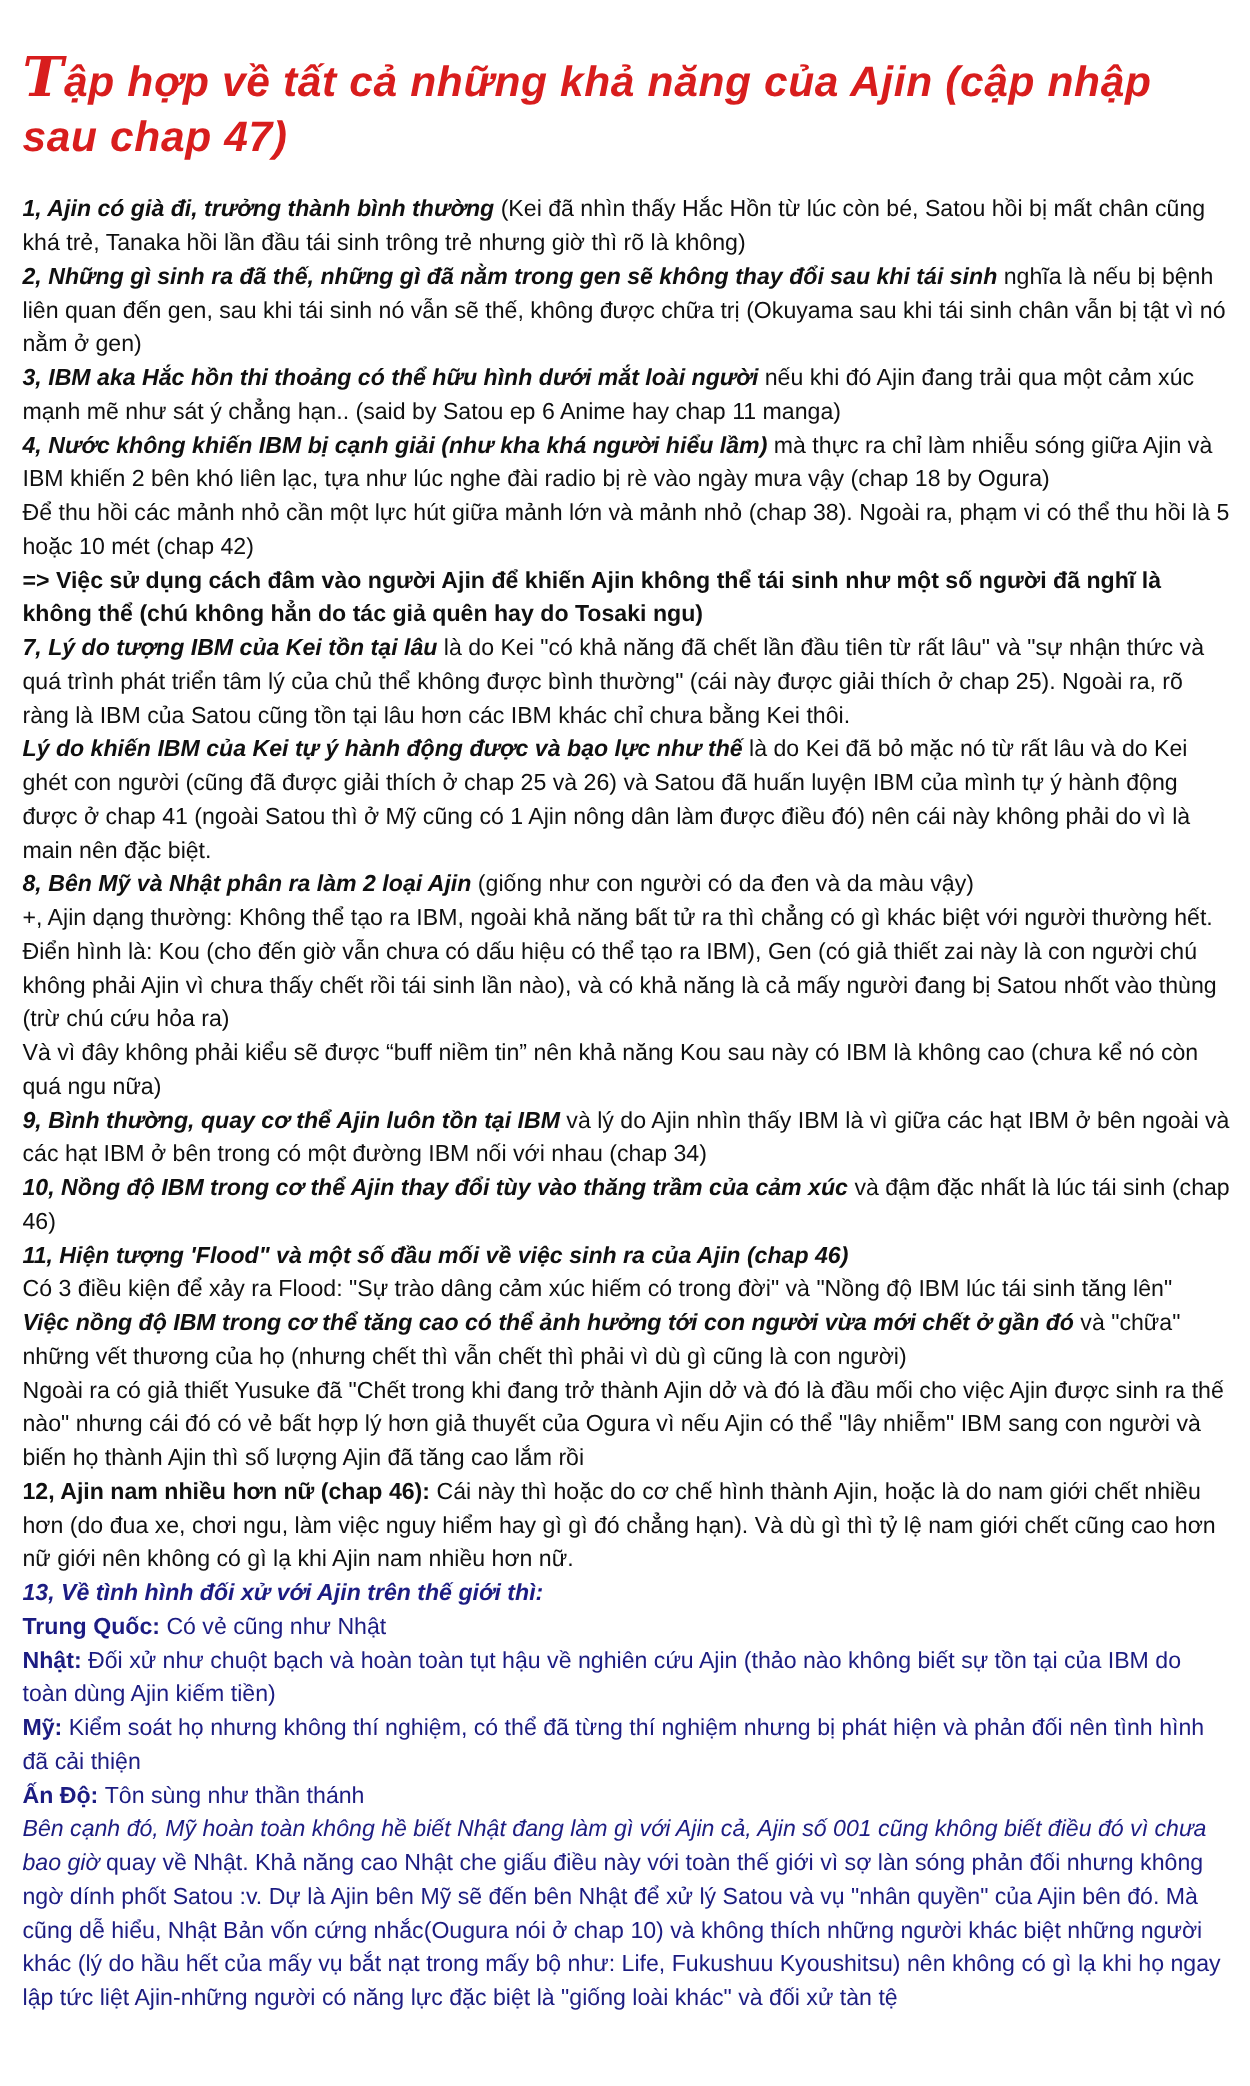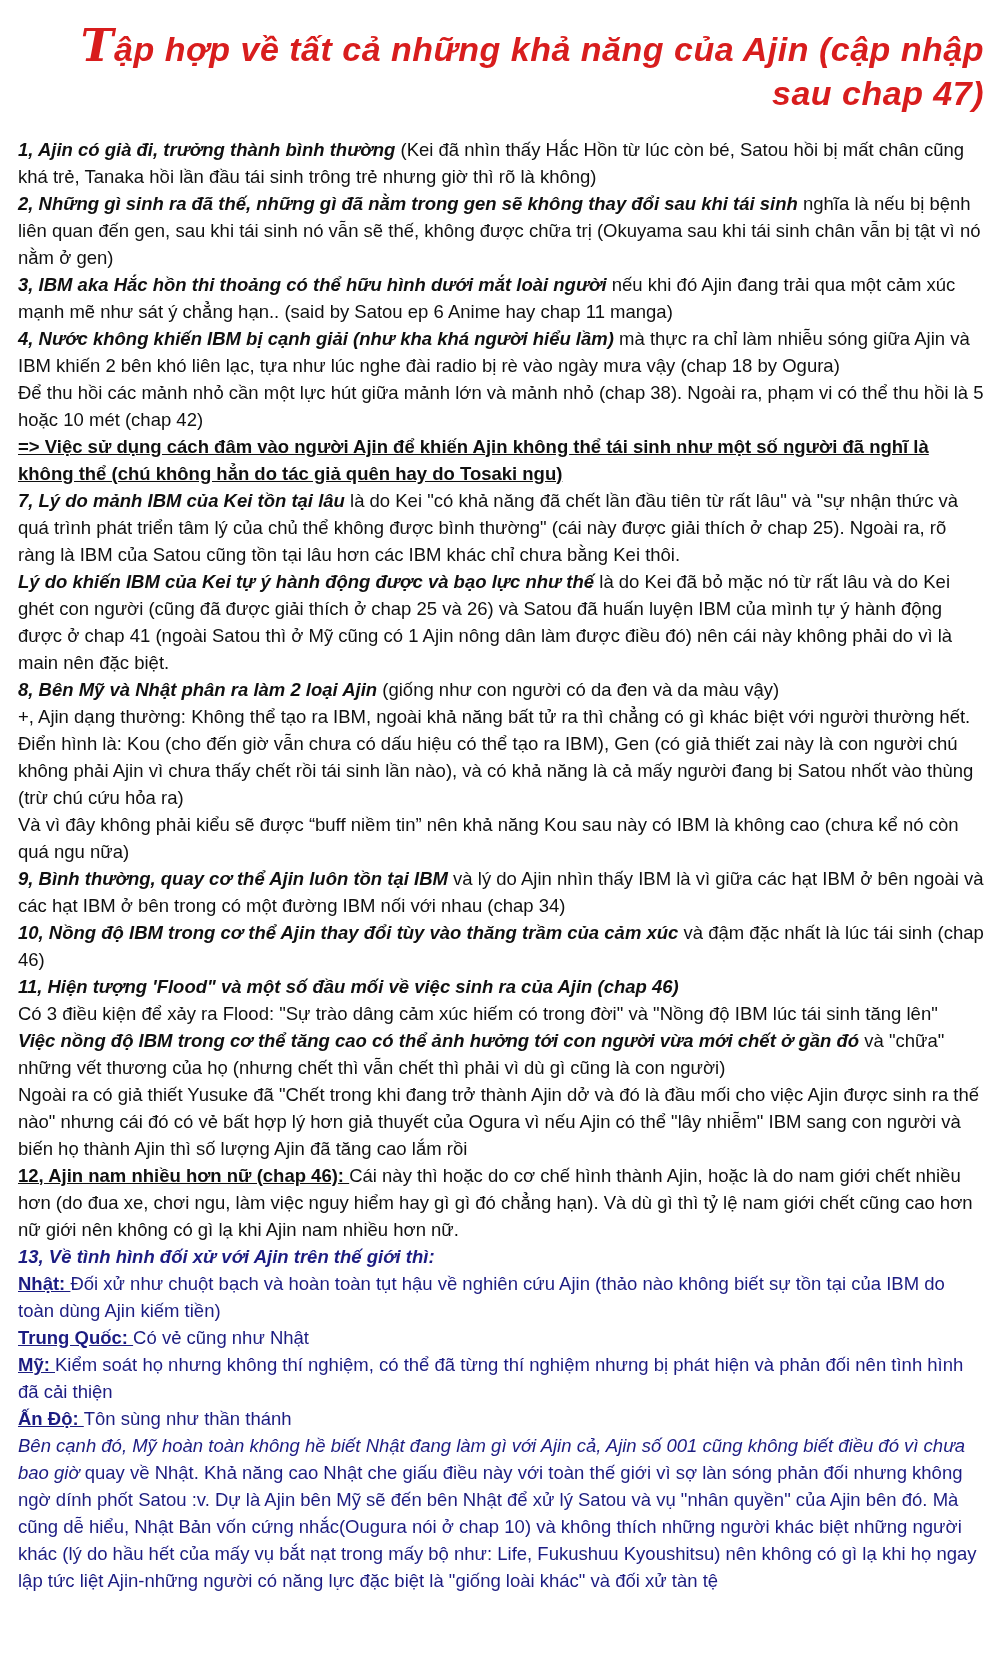--- a/index.html
+++ b/index.html
@@ -14,70 +14,70 @@
     width: 1000px;
     min-height: 1669px;
     margin: 0 auto;
     font-family: "Liberation Sans", "DejaVu Sans", sans-serif;
     color: var(--body-color);
   }
   .page {
     padding: 16px 16px 30px 18px;
   }
   h1.doc-title {
-    text-align: right;
+    text-align: left;
     color: var(--title-color);
     font-size: 34px;
     font-weight: bold;
     font-style: italic;
     letter-spacing: 0.5px;
-    margin: 4px 0 22px 0;
+    margin: 21px 0 22px 0;
     line-height: 1.2;
   }
   h1.doc-title .initial {
     font-family: "DejaVu Serif", serif;
     font-size: 44px;
     font-style: italic;
     font-weight: bold;
   }
   .doc-body {
     font-size: 18.5px;
     line-height: 27px;
   }
   .para { margin: 0; }
   .para.blue { color: var(--blue-color); }
   .seg-bi { font-weight: bold; font-style: italic; }
-  .seg-b  { font-weight: bold; text-decoration: underline; }
+  .seg-b  { font-weight: bold; }
   .seg-i  { font-style: italic; }
   .seg-r  { font-weight: normal; font-style: normal; }
 </style>
 </head>
 <body>
 
 <div class="page">
   <h1 class="doc-title"><span class="initial">T</span><span>ập hợp về tất cả những khả năng của Ajin (cập nhập sau chap 47)</span></h1>
   <div class="doc-body">
       <div class="para"><span class="seg-bi">1, Ajin có già đi, trưởng thành bình thường </span><span class="seg-r">(Kei đã nhìn thấy Hắc Hồn từ lúc còn bé, Satou hồi bị mất chân cũng khá trẻ, Tanaka hồi lần đầu tái sinh trông trẻ nhưng giờ thì rõ là không)</span></div>
       <div class="para"><span class="seg-bi">2, Những gì sinh ra đã thế, những gì đã nằm trong gen sẽ không thay đổi sau khi tái sinh </span><span class="seg-r">nghĩa là nếu bị bệnh liên quan đến gen, sau khi tái sinh nó vẫn sẽ thế, không được chữa trị (Okuyama sau khi tái sinh chân vẫn bị tật vì nó nằm ở gen)</span></div>
       <div class="para"><span class="seg-bi">3, IBM aka Hắc hồn thi thoảng có thể hữu hình dưới mắt loài người </span><span class="seg-r">nếu khi đó Ajin đang trải qua một cảm xúc mạnh mẽ như sát ý chẳng hạn.. (said by Satou ep 6 Anime hay chap 11 manga)</span></div>
       <div class="para"><span class="seg-bi">4, Nước không khiến IBM bị cạnh giải (như kha khá người hiểu lầm) </span><span class="seg-r">mà thực ra chỉ làm nhiễu sóng giữa Ajin và IBM khiến 2 bên khó liên lạc, tựa như lúc nghe đài radio bị rè vào ngày mưa vậy (chap 18 by Ogura)</span></div>
       <div class="para"><span class="seg-r">Để thu hồi các mảnh nhỏ cần một lực hút giữa mảnh lớn và mảnh nhỏ (chap 38). Ngoài ra, phạm vi có thể thu hồi là 5 hoặc 10 mét (chap 42)</span></div>
       <div class="para"><span class="seg-b">=&gt; Việc sử dụng cách đâm vào người Ajin để khiến Ajin không thể tái sinh như một số người đã nghĩ là không thể (chú không hẳn do tác giả quên hay do Tosaki ngu)</span></div>
-      <div class="para"><span class="seg-bi">7,  Lý do mảnh IBM của Kei tồn tại lâu </span><span class="seg-r">là do Kei "có khả năng đã chết lần đầu tiên từ rất lâu" và "sự nhận thức và quá trình phát triển tâm lý của chủ thể không được bình thường" (cái này được giải thích ở chap 25). Ngoài ra, rõ ràng là IBM của Satou cũng tồn tại lâu hơn các IBM khác chỉ chưa bằng Kei thôi.</span></div>
+      <div class="para"><span class="seg-bi">7,  Lý do tượng IBM của Kei tồn tại lâu </span><span class="seg-r">là do Kei "có khả năng đã chết lần đầu tiên từ rất lâu" và "sự nhận thức và quá trình phát triển tâm lý của chủ thể không được bình thường" (cái này được giải thích ở chap 25). Ngoài ra, rõ ràng là IBM của Satou cũng tồn tại lâu hơn các IBM khác chỉ chưa bằng Kei thôi.</span></div>
       <div class="para"><span class="seg-bi">Lý do khiến IBM của Kei tự ý hành động được và bạo lực như thế </span><span class="seg-r">là do Kei đã bỏ mặc nó từ rất lâu và do Kei ghét con người (cũng đã được giải thích ở chap 25 và 26) và Satou đã huấn luyện IBM của mình tự ý hành động được ở chap 41 (ngoài Satou thì ở Mỹ cũng có 1 Ajin nông dân làm được điều đó) nên cái này không phải do vì là main nên đặc biệt.</span></div>
       <div class="para"><span class="seg-bi">8, Bên Mỹ và Nhật phân ra làm 2 loại Ajin </span><span class="seg-r">(giống như con người có da đen và da màu vậy)</span></div>
       <div class="para"><span class="seg-r">+, Ajin dạng thường: Không thể tạo ra IBM, ngoài khả năng bất tử ra thì chẳng có gì khác biệt với người thường hết. Điển hình là: Kou (cho đến giờ vẫn chưa có dấu hiệu có thể tạo ra IBM), Gen (có giả thiết zai này là con người chú không phải Ajin vì chưa thấy chết rồi tái sinh lần nào), và có khả năng là cả mấy người đang bị Satou nhốt vào thùng (trừ chú cứu hỏa ra)</span></div>
       <div class="para"><span class="seg-r">Và vì đây không phải kiểu sẽ được “buff niềm tin” nên khả năng Kou sau này có IBM là không cao (chưa kể nó còn quá ngu nữa)</span></div>
       <div class="para"><span class="seg-bi">9, Bình thường, quay cơ thể Ajin luôn tồn tại IBM </span><span class="seg-r">và lý do Ajin nhìn thấy IBM là vì giữa các hạt IBM ở bên ngoài và các hạt IBM ở bên trong có một đường IBM nối với nhau (chap 34)</span></div>
       <div class="para"><span class="seg-bi">10, Nồng độ IBM trong cơ thể Ajin thay đổi tùy vào thăng trầm của cảm xúc </span><span class="seg-r">và đậm đặc nhất là lúc tái sinh (chap 46)</span></div>
       <div class="para"><span class="seg-bi">11, Hiện tượng 'Flood" và một số đầu mối về việc sinh ra của Ajin (chap 46)</span></div>
       <div class="para"><span class="seg-r">Có 3 điều kiện để xảy ra Flood: "Sự trào dâng cảm xúc hiếm có trong đời" và "Nồng độ IBM lúc tái sinh tăng lên"</span></div>
       <div class="para"><span class="seg-bi">Việc nồng độ IBM trong cơ thể tăng cao có thể ảnh hưởng tới con người vừa mới chết ở gần đó </span><span class="seg-r">và "chữa" những vết thương của họ (nhưng chết thì vẫn chết thì phải vì dù gì cũng là con người)</span></div>
       <div class="para"><span class="seg-r">Ngoài ra có giả thiết Yusuke đã "Chết trong khi đang trở thành Ajin dở và đó là đầu mối cho việc Ajin được sinh ra thế nào" nhưng cái đó có vẻ bất hợp lý hơn giả thuyết của Ogura vì nếu Ajin có thể "lây nhiễm" IBM sang con người và biến họ thành Ajin thì số lượng Ajin đã tăng cao lắm rồi</span></div>
       <div class="para"><span class="seg-b">12, Ajin nam nhiều hơn nữ (chap 46): </span><span class="seg-r">Cái này thì hoặc do cơ chế hình thành Ajin, hoặc là do nam giới chết nhiều hơn (do đua xe, chơi ngu, làm việc nguy hiểm hay gì gì đó chẳng hạn). Và dù gì thì tỷ lệ nam giới chết cũng cao hơn nữ giới nên không có gì lạ khi Ajin nam nhiều hơn nữ.</span></div>
       <div class="para blue"><span class="seg-bi">13, Về tình hình đối xử với Ajin trên thế giới thì:</span></div>
+      <div class="para blue"><span class="seg-b">Trung Quốc: </span><span class="seg-r">Có vẻ cũng như Nhật</span></div>
       <div class="para blue"><span class="seg-b">Nhật: </span><span class="seg-r">Đối xử như chuột bạch và hoàn toàn tụt hậu về nghiên cứu Ajin (thảo nào không biết sự tồn tại của IBM do toàn dùng Ajin kiếm tiền)</span></div>
-      <div class="para blue"><span class="seg-b">Trung Quốc: </span><span class="seg-r">Có vẻ cũng như Nhật</span></div>
       <div class="para blue"><span class="seg-b">Mỹ: </span><span class="seg-r">Kiểm soát họ nhưng không thí nghiệm, có thể đã từng thí nghiệm nhưng bị phát hiện và phản đối nên tình hình đã cải thiện</span></div>
       <div class="para blue"><span class="seg-b">Ấn Độ: </span><span class="seg-r">Tôn sùng như thần thánh</span></div>
       <div class="para blue"><span class="seg-i">Bên cạnh đó, Mỹ hoàn toàn không hề biết Nhật đang làm gì với Ajin cả, Ajin số 001 cũng không biết điều đó vì chưa bao giờ </span><span class="seg-r">quay về Nhật. Khả năng cao Nhật che giấu điều này với toàn thế giới vì sợ làn sóng phản đối nhưng không ngờ dính phốt Satou :v. Dự là Ajin bên Mỹ sẽ đến bên Nhật để xử lý Satou và vụ "nhân quyền" của Ajin bên đó. Mà cũng dễ hiểu, Nhật Bản vốn cứng nhắc(Ougura nói ở chap 10) và không thích những người khác biệt những người khác (lý do hầu hết của mấy vụ bắt nạt trong mấy bộ như: Life, Fukushuu Kyoushitsu) nên không có gì lạ khi họ ngay lập tức liệt Ajin-những người có năng lực đặc biệt là "giống loài khác" và đối xử tàn tệ</span></div>
     </div>
 </div>
 
 </body></html>

